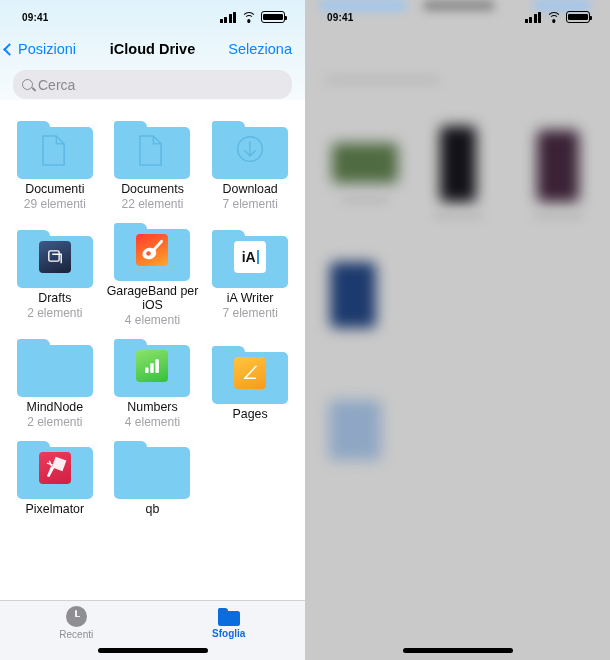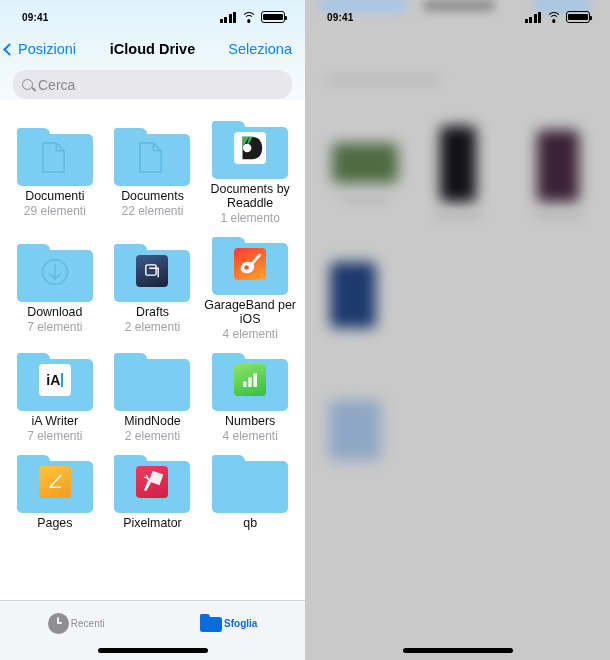--- a/index.html
+++ b/index.html
@@ -79,21 +79,21 @@
     display:flex; align-items:center; justify-content:center; }
   .doc-outline { width: 27px; height: 33px; }
   .cell-title { margin-top: 3px; font-size: 12.4px; color: #111; text-align: center;
     line-height: 14px; max-width: 94px; }
   .cell-sub { margin-top: 1px; font-size: 12px; color: #a2a2a8; text-align: center; }
 
   .tabbar { position: absolute; left: 0; right: 0; bottom: 0; height: 60px;
     background: rgba(244,245,248,.96); border-top: .5px solid #d2d2d6;
     backdrop-filter: blur(8px); }
   .tabs { display: flex; height: 44px; }
-  .tab-item { flex: 1; display: flex; flex-direction: row; align-items: center;
+  .tab-item { flex: 1; display: flex; flex-direction: column; align-items: center;
     justify-content: center; gap: 2px; cursor: pointer; }
   .tab-label { font-size: 10px; }
   .tab-item.inactive .tab-label { color: #8e8e93; }
   .tab-item.active .tab-label { color: #0a6cdd; font-weight: bold; }
   .clock-ico { width: 21px; height: 21px; border-radius: 50%; background: #8e8e93;
     position: relative; }
   .clock-ico::before { content:""; position:absolute; width:1.7px; height:6.5px; background:#f2f2f5;
     left:9.6px; top:4px; border-radius:1px; }
   .clock-ico::after { content:""; position:absolute; width:5px; height:1.7px; background:#f2f2f5;
     left:9.6px; top:9.5px; border-radius:1px; }
@@ -181,37 +181,20 @@
                 <path d="M17 2v8h8"></path>
               </svg></span>
           </div>
           <div class="cell-title">Documents</div>
           <div class="cell-sub">22 elementi</div>
         </div>
         <div class="cell">
           <div class="folder">
             <div class="tab"></div>
             <div class="body"></div>
-            <div class="app-ico" style="background:#fff;">
-              <svg viewBox="0 0 32 32" width="30" height="30">
-                <path d="M8 4h10c7 0 11 5 11 12s-4 12-11 12H8z" fill="#1b1b1b"></path>
-                <path d="M14 4h5l-5 10 5-10h-5z" fill="#f2c744"></path>
-                <path d="M8 4h7l-7 12z" fill="#4caf50"></path>
-                <path d="M15 4h4l-7 12z" fill="#2bb673"></path>
-                <circle cx="13" cy="16" r="4.5" fill="#fff"></circle>
-              </svg>
-            </div>
-          </div>
-          <div class="cell-title">Documents by Readdle</div>
-          <div class="cell-sub">1 elemento</div>
-        </div>
-        <div class="cell">
-          <div class="folder">
-            <div class="tab"></div>
-            <div class="body"></div>
             <span class="glyph"><svg viewBox="0 0 34 34" width="30" height="30" fill="none" stroke="#5fb9e4" stroke-width="1.7" stroke-linecap="round" stroke-linejoin="round">
                 <circle cx="17" cy="17" r="14"></circle>
                 <path d="M17 9v16"></path>
                 <path d="M11 19l6 6 6-6"></path>
               </svg></span>
           </div>
           <div class="cell-title">Download</div>
           <div class="cell-sub">7 elementi</div>
         </div>
         <div class="cell">

